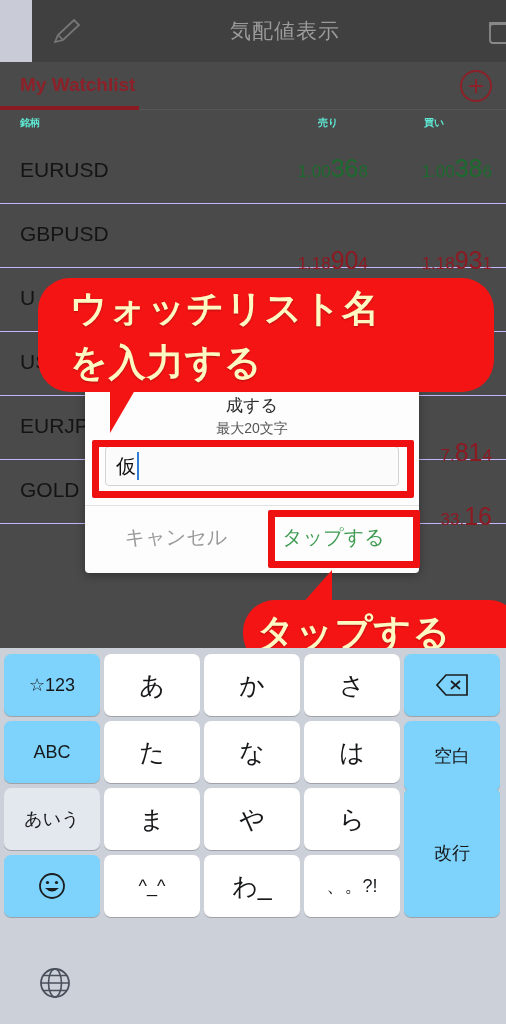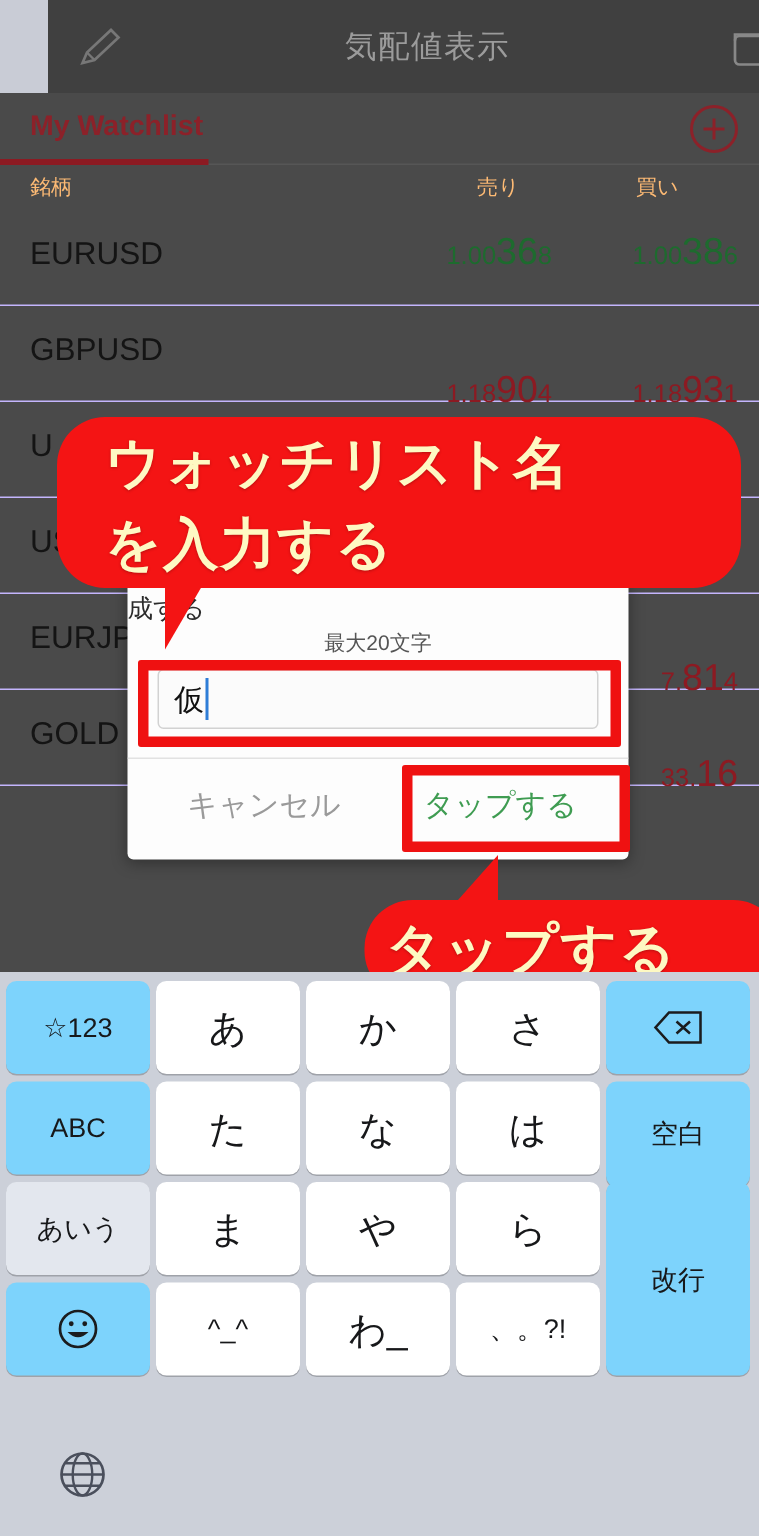--- a/index.html
+++ b/index.html
@@ -46,21 +46,21 @@
     border-radius: 50%;
   }
   .add-btn::before, .add-btn::after {
     content: ""; position: absolute; background: #8c2129;
   }
   .add-btn::before { left: 7px; top: 13px; width: 14px; height: 2px; }
   .add-btn::after  { left: 13px; top: 7px; width: 2px; height: 14px; }
 
   .colhead {
     position: relative; height: 30px; width: 100%;
-    font-size: 14px; color: #fdba74;
+    font-size: 10px; color: #5eead4; font-weight: bold;
   }
   .colhead .c-sym { position: absolute; left: 20px; top: 6px; }
   .colhead .c-bid { position: absolute; left: 318px; top: 6px; }
   .colhead .c-ask { position: absolute; left: 424px; top: 6px; }
 
   .row {
     position: relative; height: 64px; width: 100%;
     border-bottom: 1px solid #c4b5fd;
   }
   .row .sym {
@@ -78,21 +78,21 @@
 
   
   .dialog {
     position: absolute; left: 85px; top: 388px; width: 334px; height: 185px;
     background: #fdfdfd; border-radius: 4px;
     box-shadow: 0 2px 10px rgba(0,0,0,.35);
     overflow: hidden;
   }
   .dlg-title {
     position: absolute; left: 0; top: 6px; width: 100%;
-    font-size: 17px; color: #2b2b2b;
+    text-align: center; font-size: 17px; color: #2b2b2b;
   }
   .dlg-sub {
     position: absolute; left: 0; top: 32px; width: 100%;
     text-align: center; font-size: 14px; color: #555;
   }
   .dlg-input {
     position: absolute; left: 20px; top: 58px; width: 294px; height: 40px;
     background: #fbfbfb; border: 1px solid #d2d2d2; border-radius: 4px;
     font-size: 20px; color: #111; padding: 6px 10px;
     font-family: "Liberation Sans", "DejaVu Sans", sans-serif;

